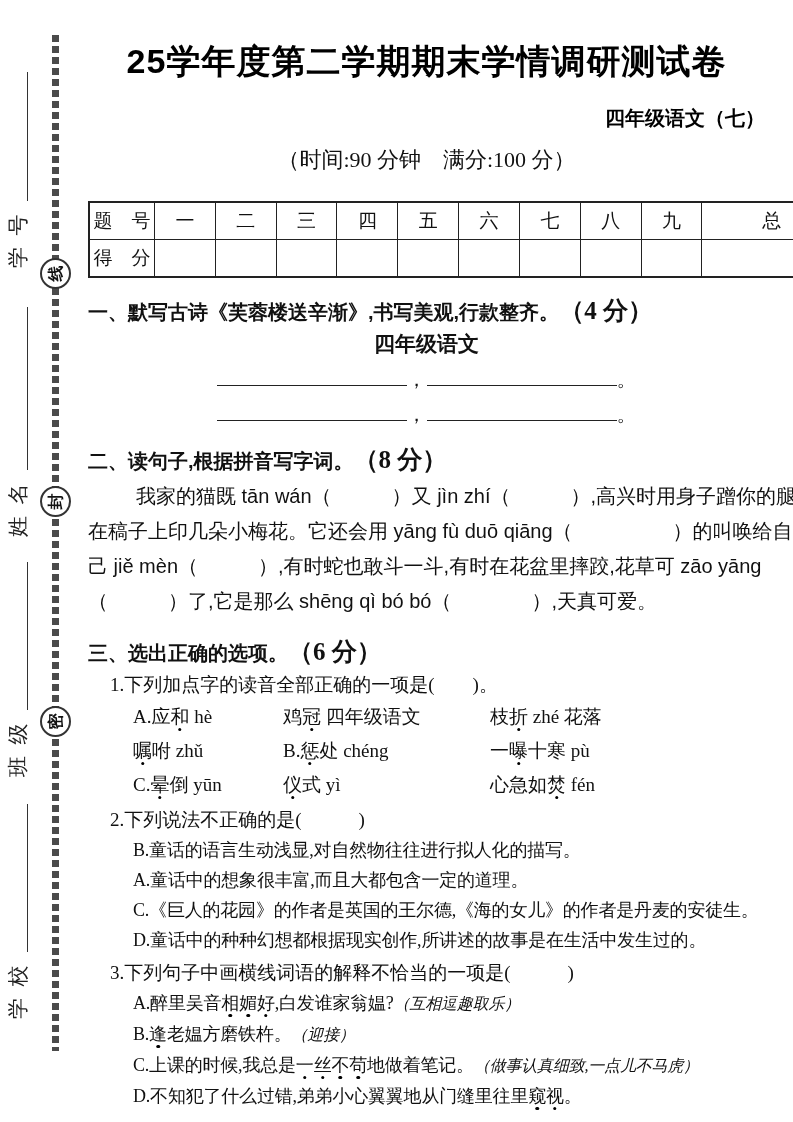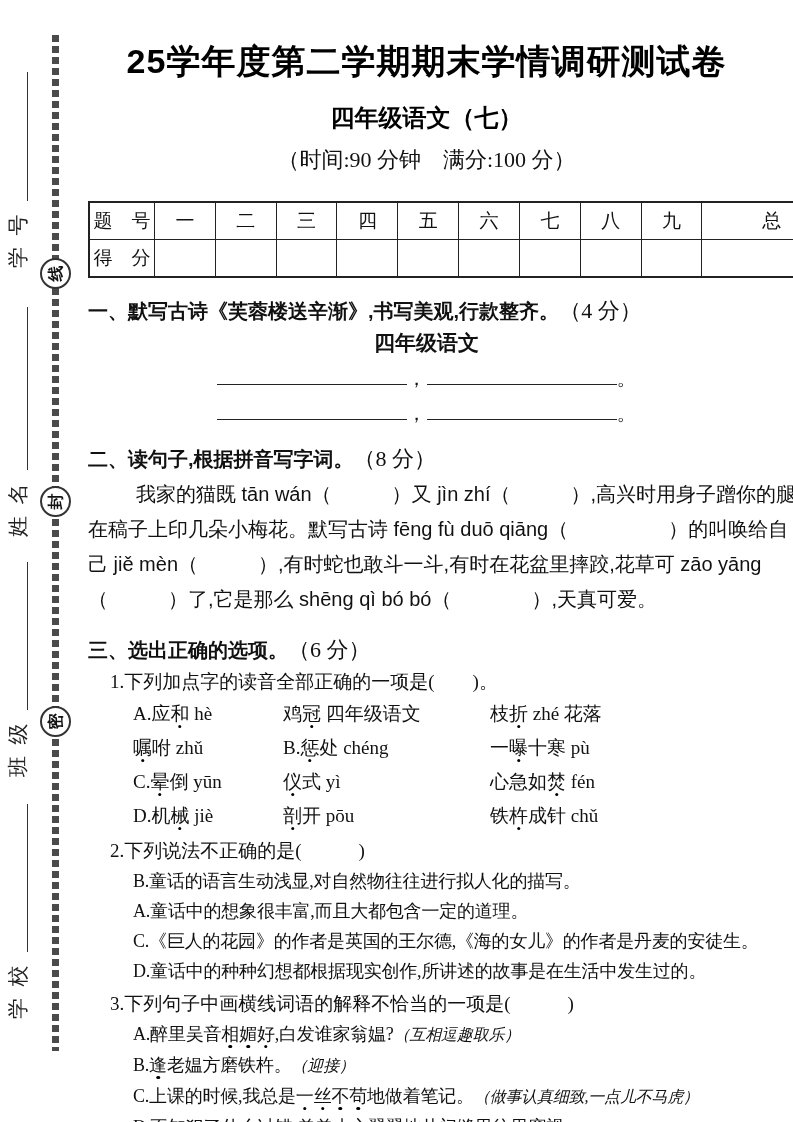--- a/index.html
+++ b/index.html
@@ -14,30 +14,30 @@
   .seal-circle span{display:inline-block;transform:rotate(-90deg);}
   .seal-field{position:absolute;height:30px;transform-origin:0 0;transform:rotate(-90deg);
     display:flex;align-items:center;font-family:"Liberation Serif",serif;font-size:21px;color:#222;}
   .seal-field .seal-label{letter-spacing:0.55em;white-space:nowrap;}
   .seal-field .w-line{flex:1;border-bottom:1.6px solid #333;align-self:flex-end;margin-bottom:5px;margin-left:2px;}
 
   
   .main{position:absolute;left:88px;top:0;width:677px;font-family:"Liberation Serif",serif;}
   .title{margin-top:42px;text-align:center;font-family:"Liberation Sans",sans-serif;
     font-weight:700;font-size:34px;line-height:38px;letter-spacing:1px;color:#000;}
-  .subtitle{margin-top:22px;text-align:center;font-weight:700;font-size:24px;line-height:32px;color:#000;}
+  .subtitle{margin-top:22px;text-align:right;font-weight:700;font-size:20px;line-height:32px;color:#000;}
   .meta{margin-top:13px;text-align:center;font-size:22px;line-height:26px;}
 
   table.score{border-collapse:collapse;margin-top:28px;width:793px;border:2.5px solid #222;}
   table.score td{border:1px solid #222;height:36px;text-align:center;font-size:19px;padding:0;}
   table.score td.qcol{width:64px;}
 
   .sec-head{margin-top:19px;font-family:"Liberation Sans",sans-serif;font-weight:700;
     font-size:20px;line-height:28px;white-space:nowrap;}
-  .sec-head .pts{font-family:"Liberation Serif",serif;font-weight:400;font-size:22px;}
+  .sec-head .pts{font-family:"Liberation Serif",serif;font-weight:700;font-size:25px;}
 
   .poem-title{margin-top:5px;text-align:center;font-weight:700;font-size:21px;line-height:26px;}
   .blank-row{margin-top:9px;text-align:center;font-size:20px;line-height:24px;height:26px;}
   .blank{display:inline-block;width:190px;border-bottom:1.6px solid #222;height:19px;}
 
   .para{margin-top:4px;font-family:"Liberation Sans",serif;font-size:20px;}
   .para .pline{line-height:35px;white-space:nowrap;}
   .pline.indent{padding-left:48px;}
 
   .stem{margin-top:2px;padding-left:22px;font-size:19px;line-height:31px;white-space:nowrap;}
@@ -132,21 +132,21 @@
     </div>
     <div class="blank-row">
       <span class="blank"></span><span>，</span><span class="blank"></span><span>。</span>
     </div>
 
     <div class="sec-head">
       <span>二、读句子,根据拼音写字词。</span><span class="pts">（8 分）</span>
     </div>
     <div class="para">
       <div class="pline indent">我家的猫既 tān wán（　　　）又 jìn zhí（　　　）,高兴时用身子蹭你的腿,有时</div>
-      <div class="pline">在稿子上印几朵小梅花。默写古诗 fēng fù duō qiāng（　　　　　）的叫唤给自</div>
+      <div class="pline">在稿子上印几朵小梅花。它还会用 yāng fù duō qiāng（　　　　　）的叫唤给自</div>
       <div class="pline">己 jiě mèn（　　　）,有时蛇也敢斗一斗,有时在花盆里摔跤,花草可 zāo yāng</div>
       <div class="pline">（　　　）了,它是那么 shēng qì bó bó（　　　　）,天真可爱。</div>
     </div>
 
     <div class="sec-head">
       <span>三、选出正确的选项。</span><span class="pts">（6 分）</span>
     </div>
 
     <div class="stem">1.下列加点字的读音全部正确的一项是(　　)。</div>
     <div class="q1grid">
@@ -158,25 +158,20 @@
       <div class="q1row">
         <div><span></span><span class="em-dots"><span class="emch">嘱</span></span><span>咐 zhǔ</span></div>
         <div><span>B.</span><span class="em-dots"><span class="emch">惩</span></span><span>处 chéng</span></div>
         <div><span>一</span><span class="em-dots"><span class="emch">曝</span></span><span>十寒 pù</span></div>
       </div>
       <div class="q1row">
         <div><span>C.</span><span class="em-dots"><span class="emch">晕</span></span><span>倒 yūn</span></div>
         <div><span></span><span class="em-dots"><span class="emch">仪</span></span><span>式 yì</span></div>
         <div><span>心急如</span><span class="em-dots"><span class="emch">焚</span></span><span> fén</span></div>
       </div>
-      <div class="q1row">
-        <div><span>D.机</span><span class="em-dots"><span class="emch">械</span></span><span> jiè</span></div>
-        <div><span></span><span class="em-dots"><span class="emch">剖</span></span><span>开 pōu</span></div>
-        <div><span>铁</span><span class="em-dots"><span class="emch">杵</span></span><span>成针 chǔ</span></div>
-      </div>
     </div>
 
     <div class="stem">2.下列说法不正确的是(　　　)</div>
     <div class="optlist">
       <div class="opt">B.童话的语言生动浅显,对自然物往往进行拟人化的描写。</div>
       <div class="opt">A.童话中的想象很丰富,而且大都包含一定的道理。</div>
       <div class="opt">C.《巨人的花园》的作者是英国的王尔德,《海的女儿》的作者是丹麦的安徒生。</div>
       <div class="opt">D.童话中的种种幻想都根据现实创作,所讲述的故事是在生活中发生过的。</div>
     </div>
 

